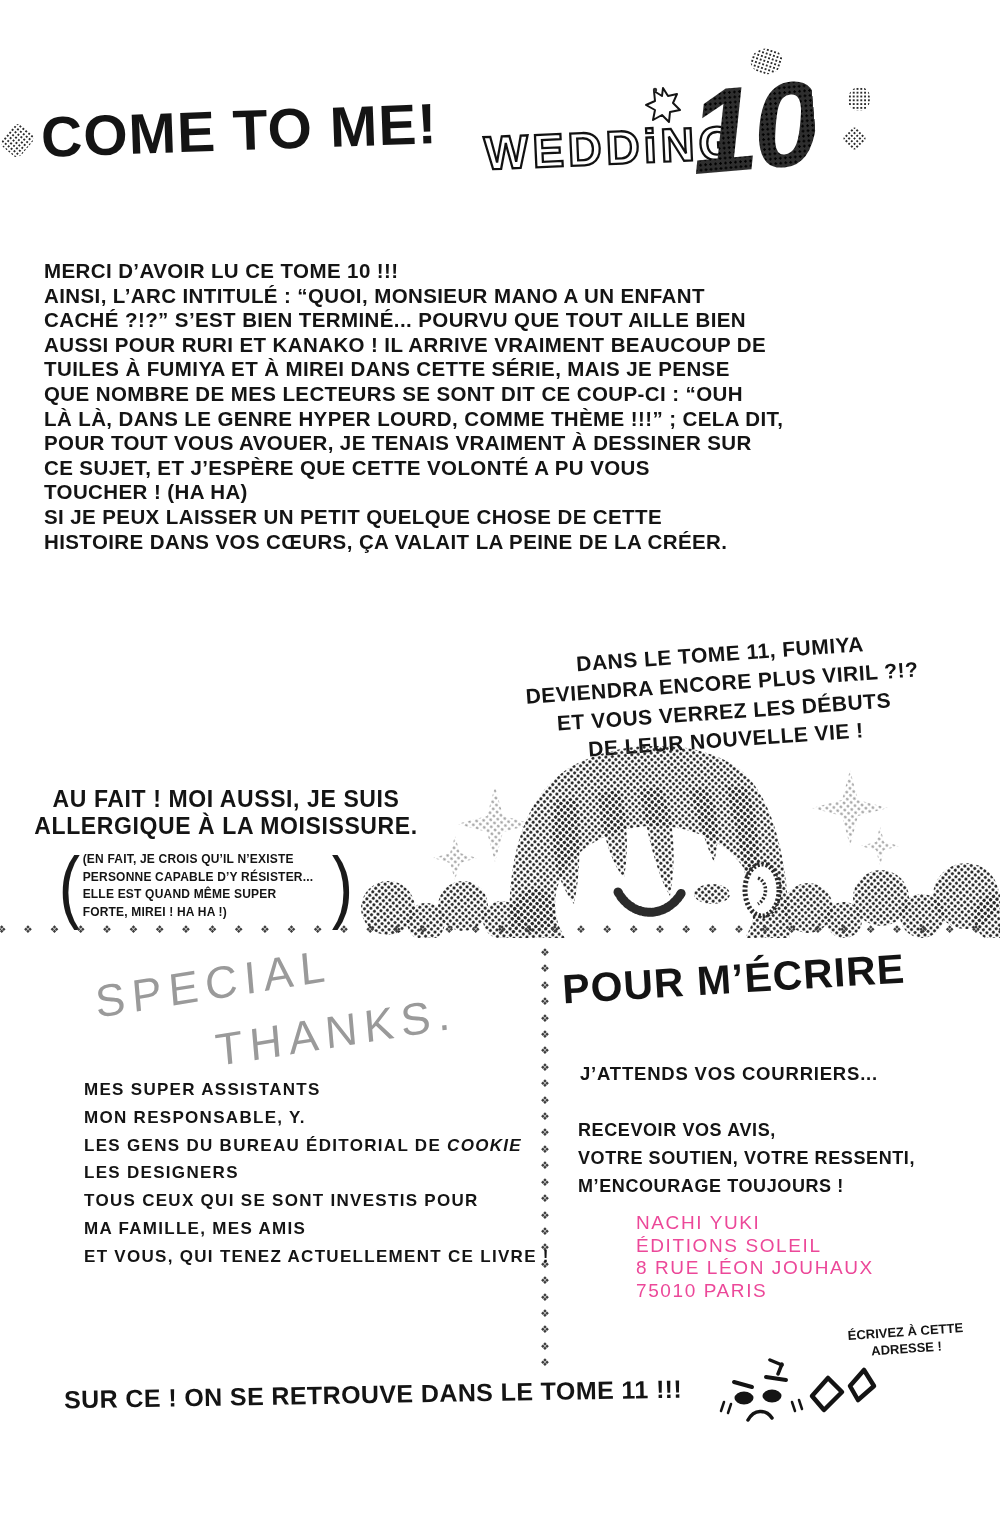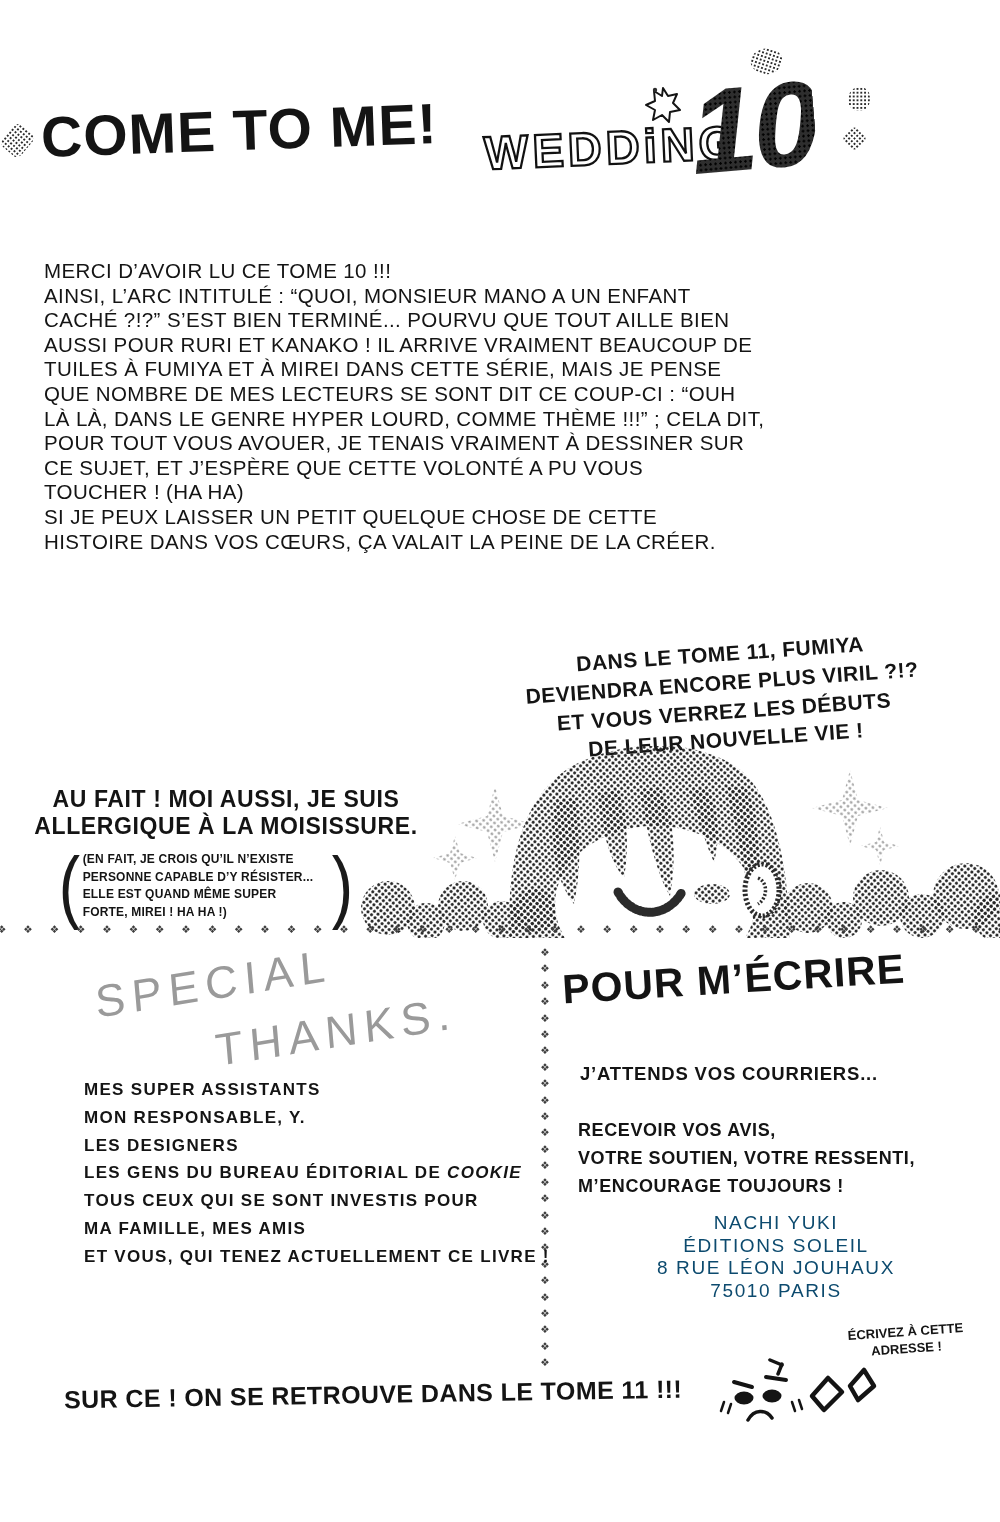--- a/index.html
+++ b/index.html
@@ -41,21 +41,21 @@
     background-size:3.8px 3.8px;
   }
   .blob1{left:751px;top:48px;width:30px;height:26px;border-radius:65% 35% 55% 45%;transform:rotate(18deg);}
   .blob2{left:848px;top:87px;width:22px;height:24px;border-radius:55% 45% 50% 50%;}
   .blob3{left:845px;top:129px;width:19px;height:19px;border-radius:30%;transform:rotate(45deg);}
   .blob-left{left:5px;top:126px;width:25px;height:29px;border-radius:25%;transform:rotate(40deg);}
 
   
   .afterword{
     left:44px;top:259px;font-size:20.5px;line-height:24.6px;
-    font-weight:400;letter-spacing:0.4px;
+    font-weight:700;letter-spacing:0.4px;
   }
   .teaser{
     left:458px;top:640px;width:530px;text-align:center;
     font-size:21px;line-height:28.8px;font-weight:700;letter-spacing:0.5px;
     transform:rotate(-4deg);
   }
   .allergy{
     left:26px;top:786px;width:400px;text-align:center;
     font-size:23px;line-height:27px;font-weight:700;letter-spacing:0.6px;
   }
@@ -93,22 +93,22 @@
   .thanks-final{}
 
   
   .mail-title{
     left:562px;top:956px;font-size:41px;font-weight:700;letter-spacing:1px;
     transform:rotate(-3.5deg);
   }
   .mail-intro{left:580px;top:1063px;font-size:18.5px;font-weight:700;letter-spacing:0.8px;}
   .mail-body{left:578px;top:1097px;font-size:18px;line-height:28px;font-weight:700;letter-spacing:0.6px;margin-top:19px;}
   .mail-address{
-    left:636px;top:1212px;width:280px;text-align:center;
-    font-size:19px;line-height:22.6px;font-weight:400;letter-spacing:1.6px;color:#0c4a6e;
+    left:636px;top:1212px;width:280px;
+    font-size:19px;line-height:22.6px;font-weight:400;letter-spacing:1.6px;color:#ec4899;
   }
   .mail-note{
     left:816px;top:1324px;width:180px;text-align:center;
     font-size:13px;line-height:16.5px;font-weight:700;transform:rotate(-4deg);
   }
 
   
   .closing{
     left:64px;top:1380px;font-size:25px;font-weight:700;letter-spacing:0.4px;
     transform:rotate(-1deg);
@@ -239,22 +239,22 @@
 ❖
 ❖
 ❖</div>
 
 <div class="abs st-word st1">SPECIAL</div>
 <div class="abs st-word st2">THANKS.</div>
 
 <div class="abs thanks">
   <div>MES SUPER ASSISTANTS</div>
   <div>MON RESPONSABLE, Y.</div>
+  <div><span>LES GENS DU BUREAU ÉDITORIAL DE </span><span class="cookie">COOKIE</span></div>
   <div>LES DESIGNERS</div>
-  <div><span>LES GENS DU BUREAU ÉDITORIAL DE </span><span class="cookie">COOKIE</span></div>
   <div>TOUS CEUX QUI SE SONT INVESTIS POUR</div>
   <div>MA FAMILLE, MES AMIS</div>
   <div class="thanks-final">ET VOUS, QUI TENEZ ACTUELLEMENT CE LIVRE !</div>
 </div>
 
 <div class="abs mail-title">POUR M’ÉCRIRE</div>
 <div class="abs mail-intro">J’ATTENDS VOS COURRIERS...</div>
 <div class="abs mail-body preline">RECEVOIR VOS AVIS,
 VOTRE SOUTIEN, VOTRE RESSENTI,
 M’ENCOURAGE TOUJOURS !</div>

